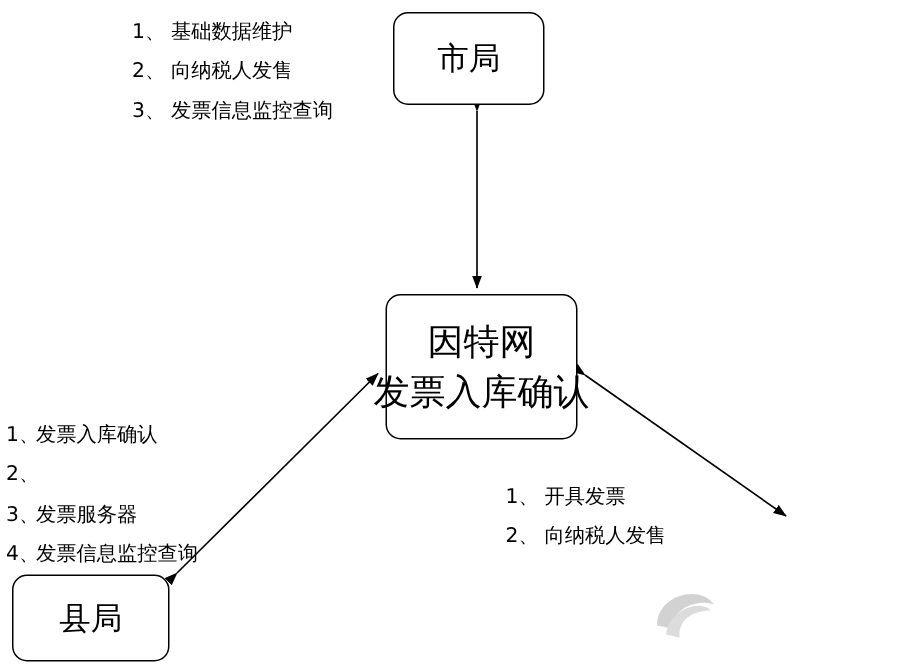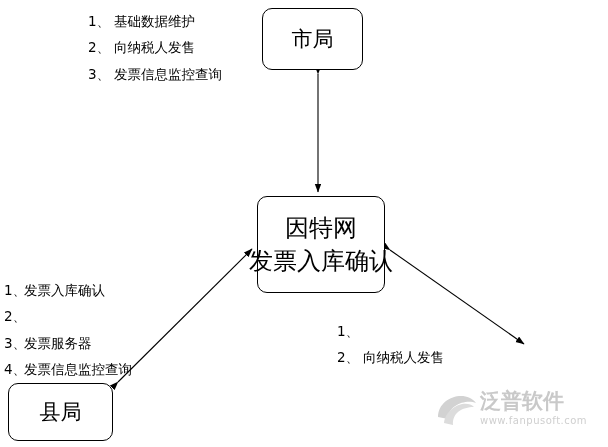--- a/index.html
+++ b/index.html
@@ -154,31 +154,28 @@
     </div>
     <div class="label-row">
       <span class="label-num tight">4、</span>
       <span class="label-txt">发票信息监控查询</span>
     </div>
   </div>
 
   <div class="label-block" id="labels-right">
     <div class="label-row">
       <span class="label-num">1、</span>
+      <span class="label-txt">开具发票</span>
     </div>
     <div class="label-row">
       <span class="label-num">2、</span>
       <span class="label-txt">向纳税人发售</span>
     </div>
   </div>
 
   <div class="watermark">
     <svg width="170" height="62" viewBox="0 0 170 62">
       <path d="M6 34 C6 14, 34 6, 44 20 C34 16, 16 22, 16 36 Z" fill="#d2d2d2"></path>
       <path d="M12 40 C14 24, 34 16, 42 24 C30 24, 20 30, 21 42 Z" fill="#dcdcdc"></path>
     </svg>
-    <div style="position:absolute; left:48px; top:4px;">
-      <div class="wm-text">泛普软件</div>
-      <div class="wm-sub">www.fanpusoft.com</div>
-    </div>
   </div>
 
 </div>
 
 </body></html>

